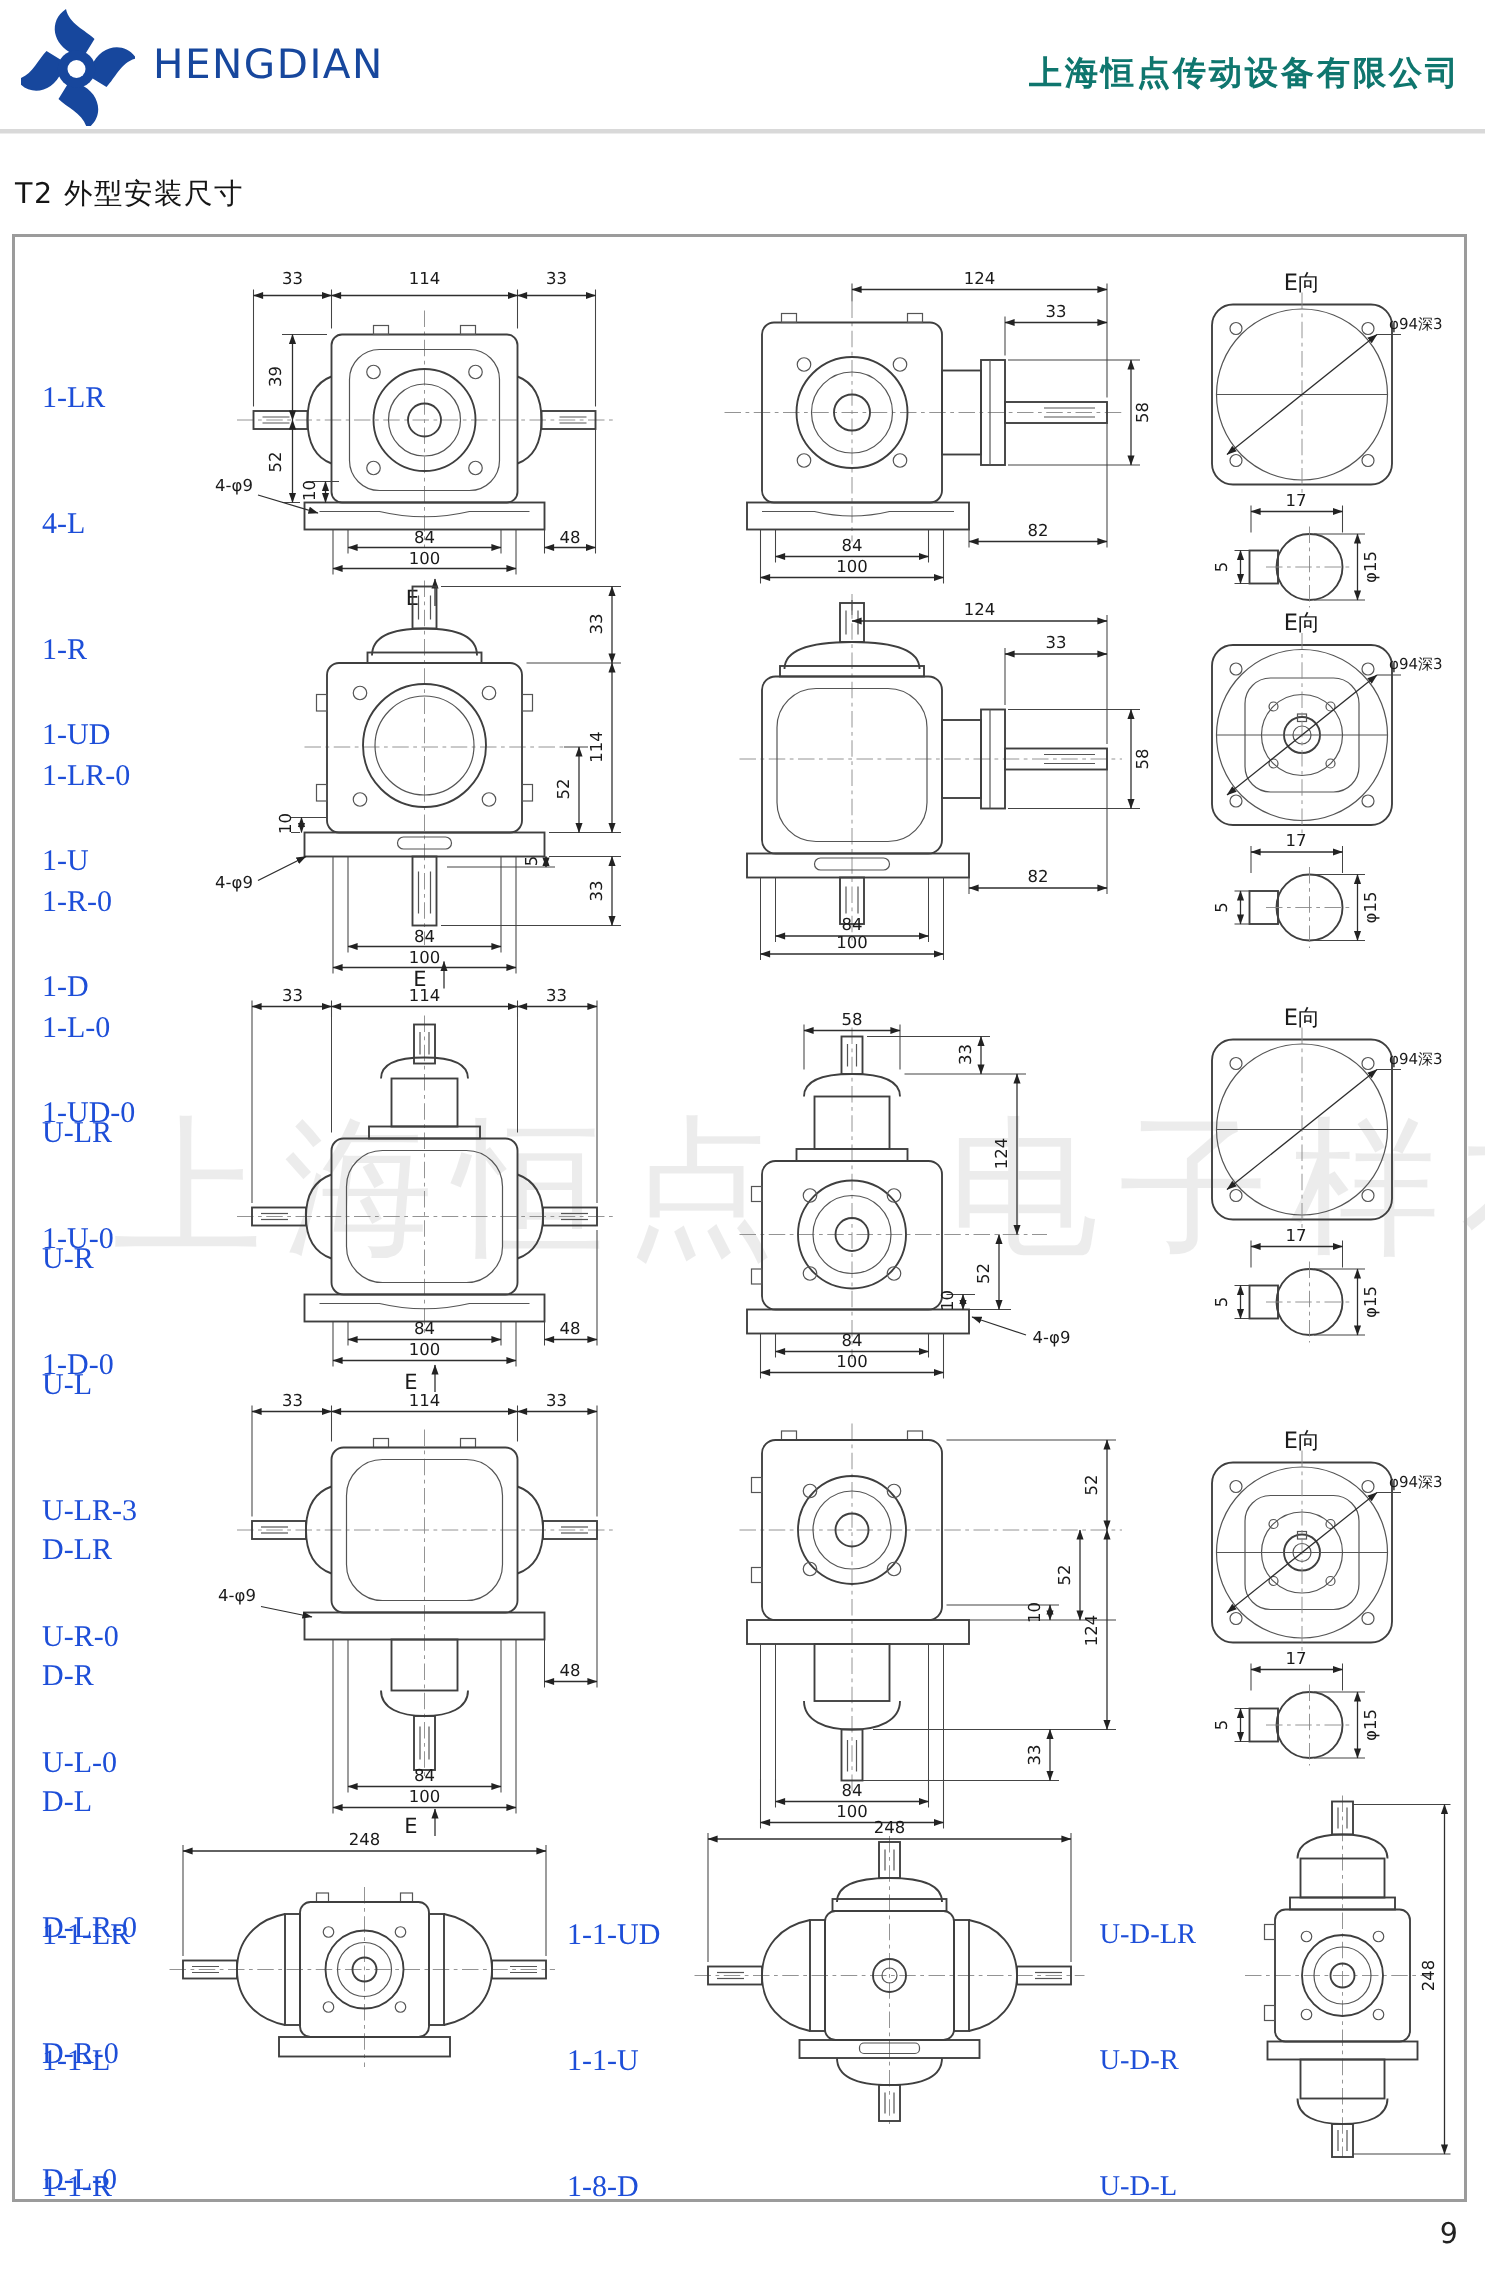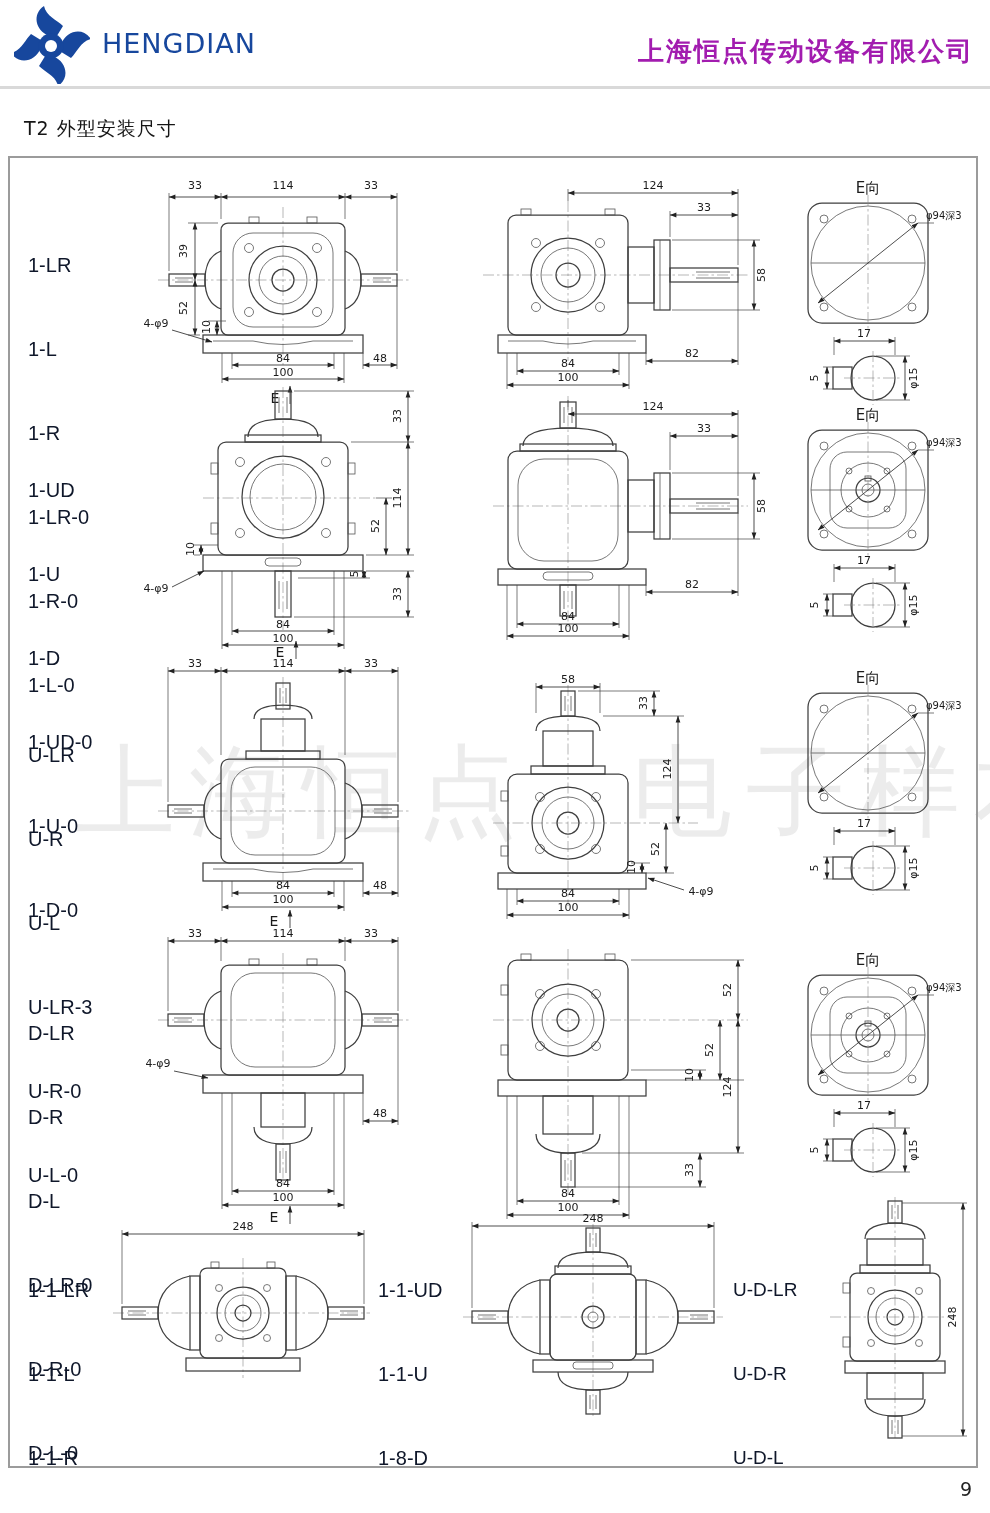--- a/index.html
+++ b/index.html
@@ -2,30 +2,30 @@
 <html><head>
 <meta charset="utf-8">
 <style>
   html,body{margin:0;padding:0;background:#fff;}
   #page{position:relative;width:990px;height:1513px;background:#fff;overflow:hidden;
         font-family:"DejaVu Sans","Liberation Sans",sans-serif;}
   
   #hdr{position:absolute;left:0;top:0;width:990px;height:88px;background:#fff;text-align:right;}
   #hdr-line{position:absolute;left:0;top:86px;width:990px;height:3px;background:#d9d9d9;}
   #brand{position:absolute;left:102px;top:28px;font-size:27px;font-weight:500;color:#17479d;letter-spacing:1px;}
-  #company{position:absolute;right:16px;top:34px;font-size:26px;font-weight:bold;color:#a21caf;letter-spacing:2px;}
-  #title{position:absolute;left:24px;top:116px;font-size:19px;color:#151515;font-weight:500;letter-spacing:1px;}
+  #company{position:absolute;right:16px;top:34px;font-size:22px;font-weight:bold;color:#0f766e;letter-spacing:2px;}
+  #title{position:absolute;left:10px;top:116px;font-size:19px;color:#151515;font-weight:500;letter-spacing:1px;}
   #frame{position:absolute;left:8px;top:156px;width:966px;height:1308px;border:2px solid #9b9b9b;background:transparent;}
   #pageno{position:absolute;right:18px;top:1478px;font-size:19px;color:#222;}
   #wm{position:absolute;left:75px;top:726px;font-size:100px;color:#000;opacity:0.07;letter-spacing:14px;
       word-spacing:55px;white-space:nowrap;z-index:0;pointer-events:none;}
   #note{position:absolute;left:112px;top:1394px;font-size:15px;font-weight:600;color:#111;letter-spacing:1px;}
   .row{position:absolute;left:0;width:990px;z-index:1;}
-  .models{position:absolute;font-family:Liberation Sans, sans-serif;
-          font-size:20px;color:#0f172a;line-height:28px;white-space:pre;}
+  .models{position:absolute;font-family:Liberation Serif, serif;
+          font-size:20px;color:#1d4ed8;line-height:28px;white-space:pre;}
   .models.sm{font-size:19px;}
   .dwg{position:absolute;}
   
   svg .oL{fill:none;stroke:#3f3f3f;stroke-width:1.25;}
   svg .oT{fill:none;stroke:#555;stroke-width:0.8;}
   svg .cL{fill:none;stroke:#888;stroke-width:0.6;stroke-dasharray:11 3 2.5 3;}
   svg .ext{fill:none;stroke:#444;stroke-width:0.7;}
   svg .dim{fill:none;stroke:#2e2e2e;stroke-width:0.85;marker-start:url(#as);marker-end:url(#ae);}
   svg .ldr{fill:none;stroke:#2e2e2e;stroke-width:0.85;marker-end:url(#ae);}
   svg text{font-family:"DejaVu Sans","Liberation Sans",sans-serif;fill:#1b1b1b;stroke:none;}
@@ -66,21 +66,21 @@
     <div id="hdr-line"></div>
   </div>
 
   <div id="title">T2 外型安装尺寸</div>
   <div id="wm">上海恒点 电子样本</div>
   <div id="frame"></div>
 
   <div class="row" style="top:165px">
     <div class="models" style="left:28px;top:30px">
       <div>1-LR</div>
-      <div>1-L</div>
+      <div>4-L</div>
       <div>1-R</div>
       <div>1-LR-0</div>
       <div>1-R-0</div>
       <div>1-L-0</div>
     </div>
 
     <svg class="dwg" style="left:118px;top:10px" width="330" height="230">
       <line class="cL" x1="40" y1="105" x2="292" y2="105"></line>
         <line class="cL" x1="165" y1="32" x2="165" y2="190"></line>
       <rect class="oL" x="103" y="48" width="124" height="112" rx="7"></rect>

